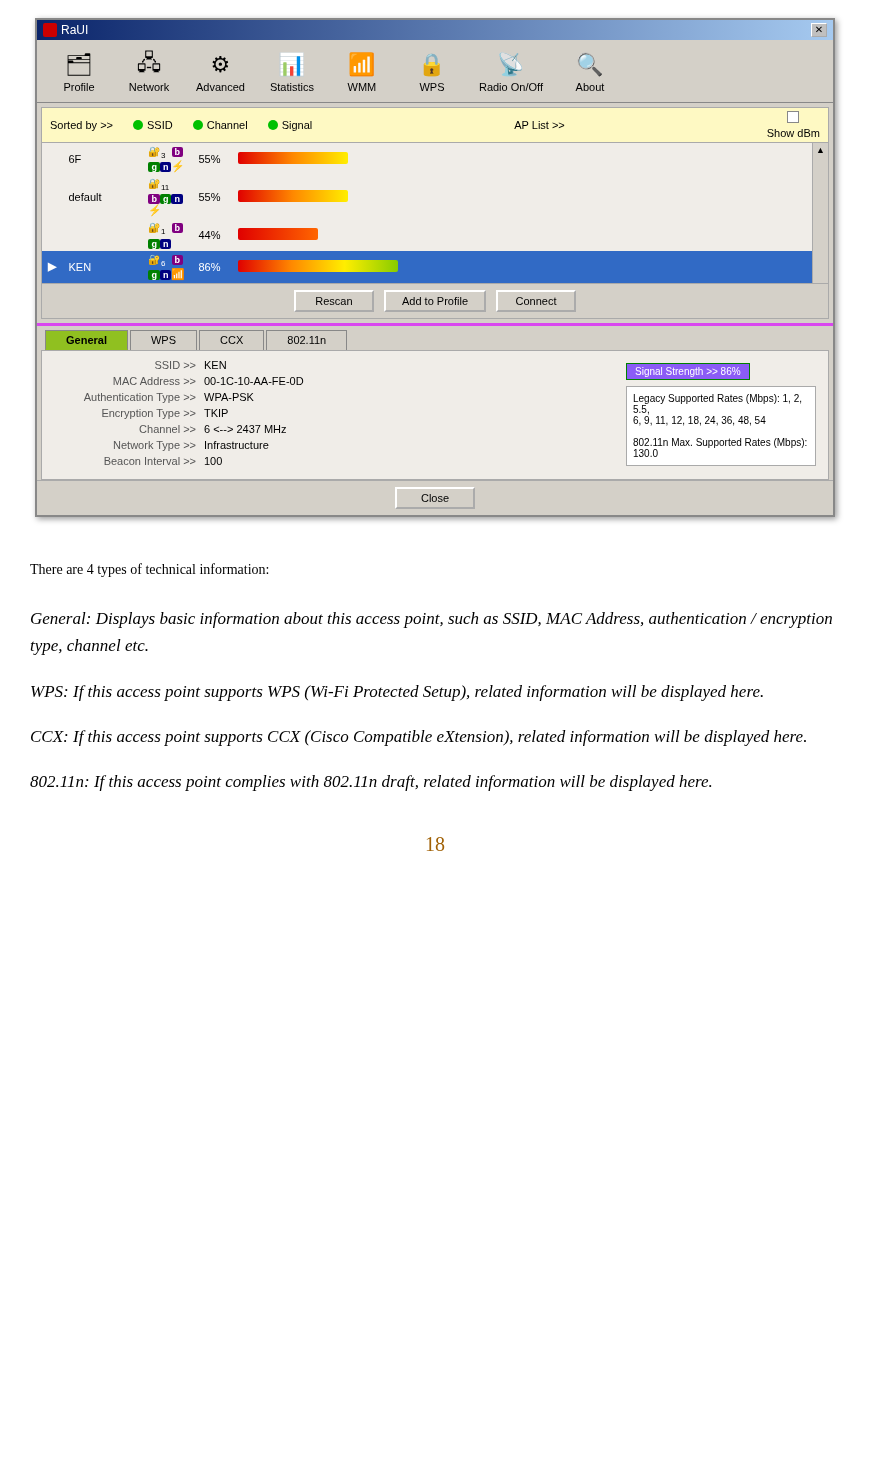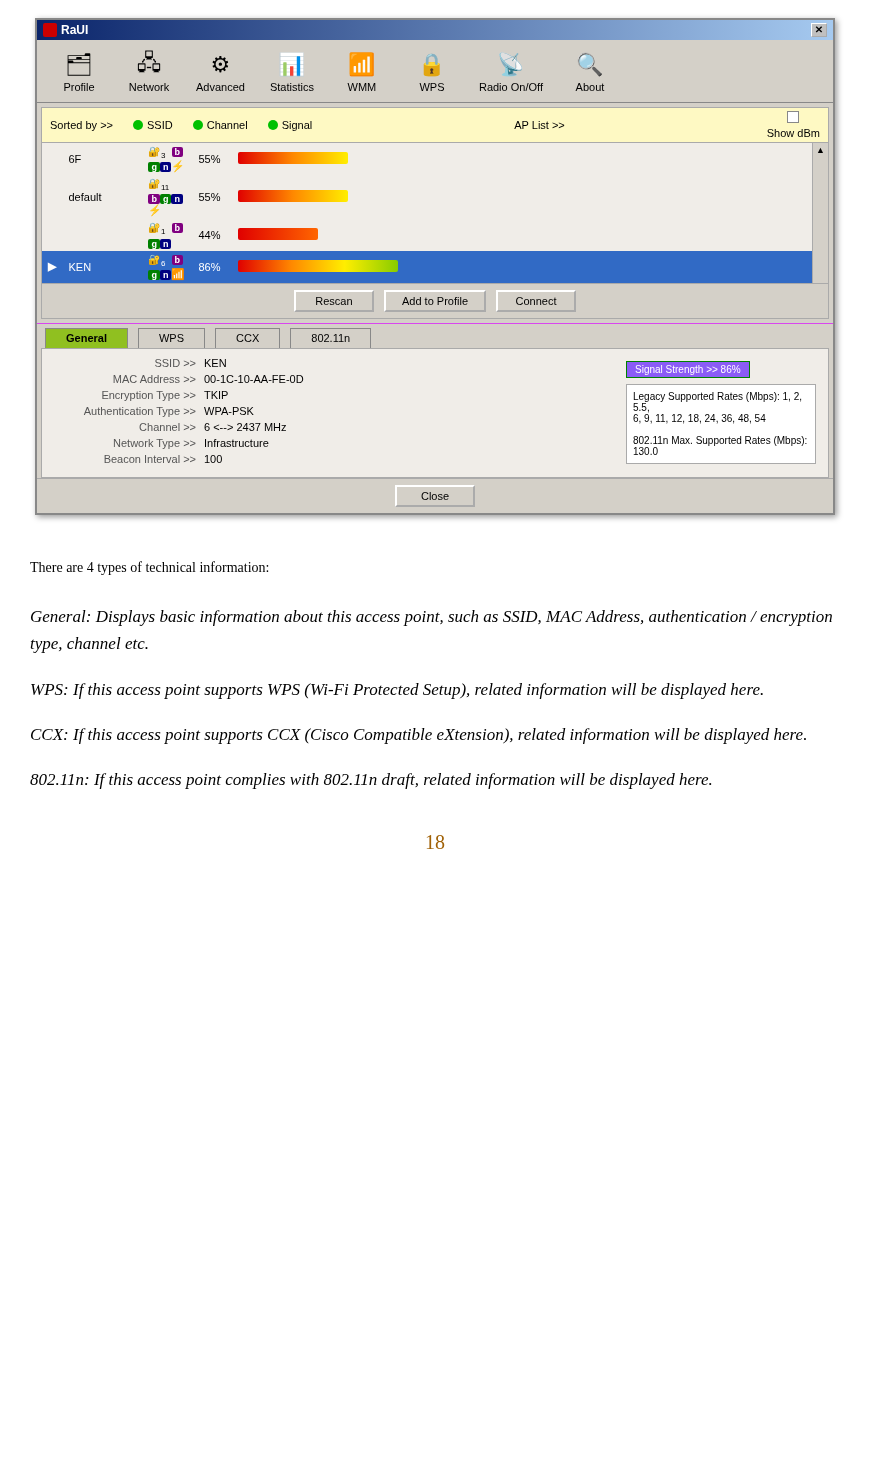--- a/index.html
+++ b/index.html
@@ -17,21 +17,21 @@
       width: 800px;
       border: 2px solid #888;
       background: #d4d0c8;
       box-shadow: 2px 2px 6px rgba(0,0,0,0.4);
     }
     .title-bar {
       background: linear-gradient(to right, #0a246a, #a6caf0);
       color: #fff;
       font-family: Arial, sans-serif;
       font-size: 12px;
-      font-weight: bold;
+      font-weight: normal;
       padding: 3px 6px;
       display: flex;
       justify-content: space-between;
       align-items: center;
       user-select: none;
     }
     .title-bar-left { display: flex; align-items: center; gap: 4px; }
     .title-bar-icon { width: 14px; height: 14px; background: #c00; border-radius: 2px; display: inline-block; }
     .close-btn {
       background: #c0c0c0;
@@ -139,23 +139,23 @@
       font-size: 11px;
       cursor: pointer;
       min-width: 80px;
     }
     .ap-list-container { position: relative; }
 
     
     .tab-bar {
       display: flex;
       background: #d4d0c8;
-      border-top: 1px solid #d946ef;
+      border-top: 3px solid #d946ef;
       padding: 4px 8px 0;
-      gap: 10px;
+      gap: 2px;
       font-family: Arial, sans-serif;
       font-size: 11px;
     }
     .tab {
       padding: 3px 20px;
       border: 1px solid #888;
       border-bottom: none;
       cursor: pointer;
       background: #d4d0c8;
     }
@@ -391,26 +391,26 @@
       <div style="flex:1;">
         <div class="info-row">
           <span class="info-label">SSID &gt;&gt;</span>
           <span class="info-value">KEN</span>
         </div>
         <div class="info-row">
           <span class="info-label">MAC Address &gt;&gt;</span>
           <span class="info-value">00-1C-10-AA-FE-0D</span>
         </div>
         <div class="info-row">
+          <span class="info-label">Authentication Type &gt;&gt;</span>
+          <span class="info-value">WPA-PSK</span>
+        </div>
+        <div class="info-row">
           <span class="info-label">Encryption Type &gt;&gt;</span>
           <span class="info-value">TKIP</span>
-        </div>
-        <div class="info-row">
-          <span class="info-label">Authentication Type &gt;&gt;</span>
-          <span class="info-value">WPA-PSK</span>
         </div>
         <div class="info-row">
           <span class="info-label">Channel &gt;&gt;</span>
           <span class="info-value">6 &lt;--&gt; 2437 MHz</span>
         </div>
         <div class="info-row">
           <span class="info-label">Network Type &gt;&gt;</span>
           <span class="info-value">Infrastructure</span>
         </div>
         <div class="info-row">

